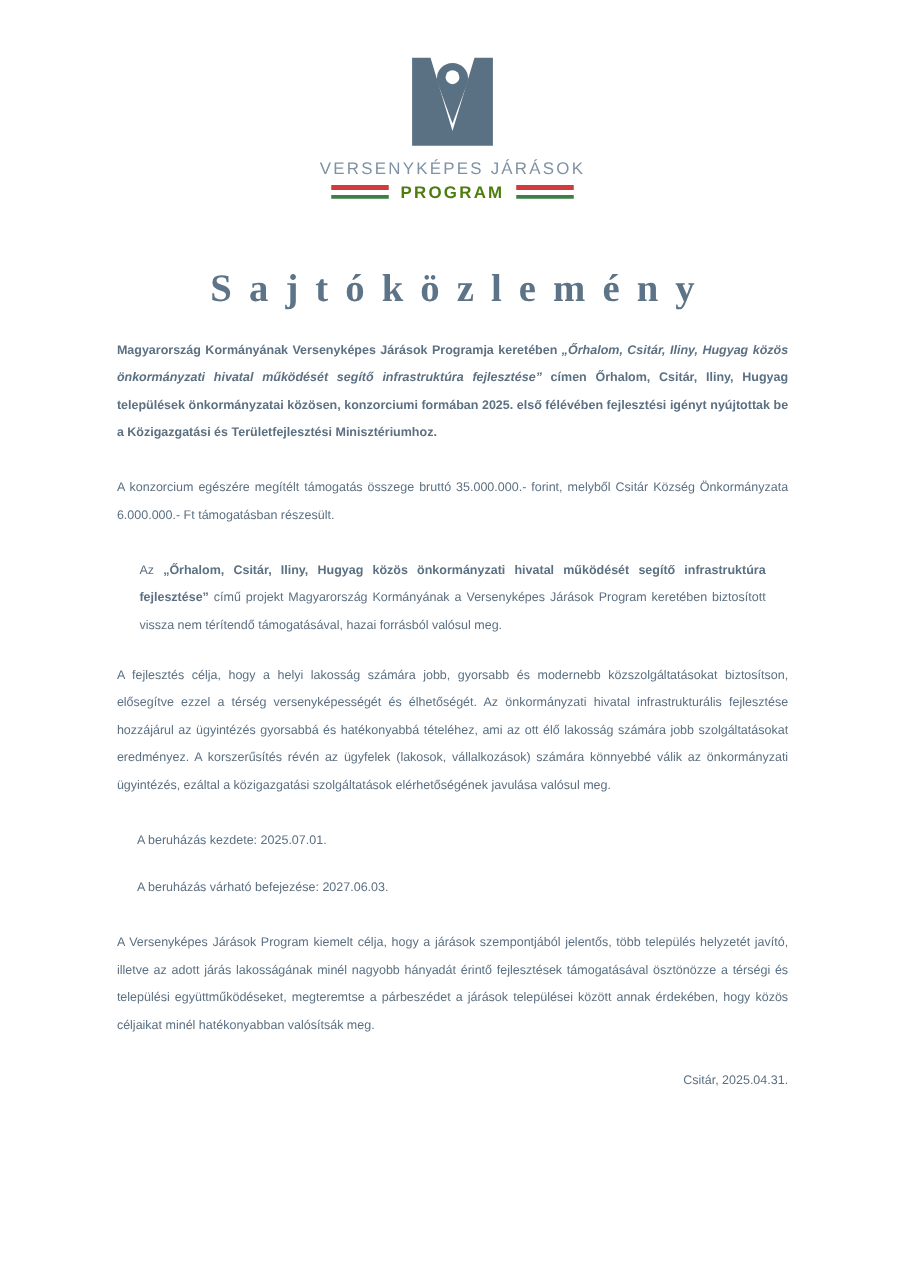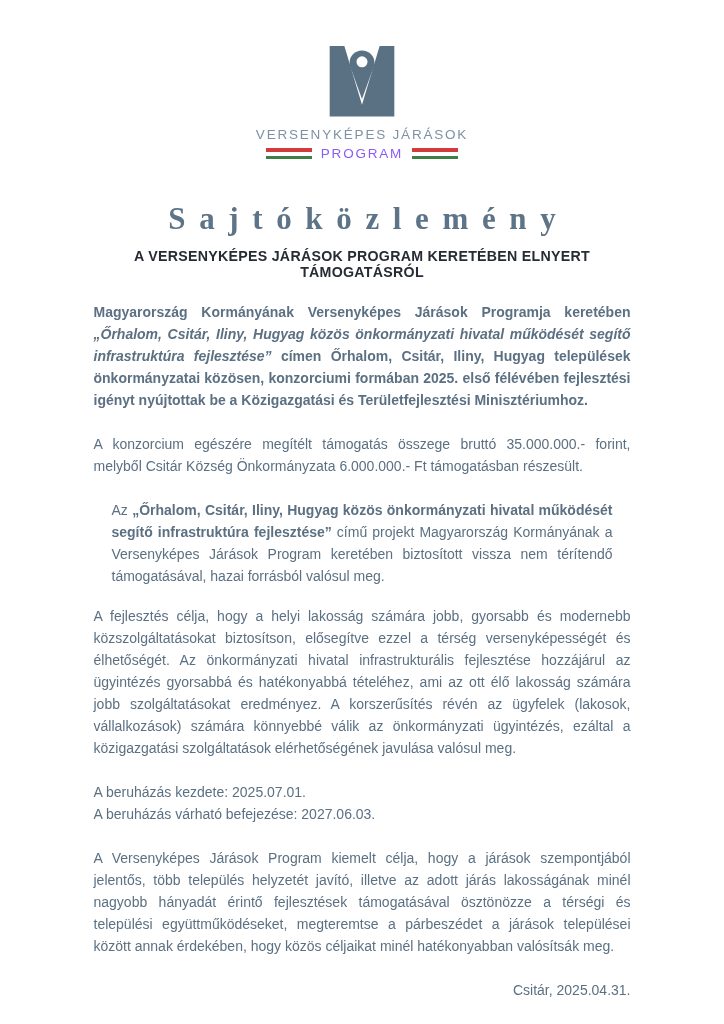--- a/index.html
+++ b/index.html
@@ -9,46 +9,46 @@
   }
   
   .logo-block{padding-top:46px;text-align:center;}
   .logo-mark{display:block;margin:0 auto;}
   .logo-word{
     margin-top:9px;color:#7e92a3;font-size:13.5px;letter-spacing:1.8px;
     font-weight:500;
   }
   .logo-program-row{
     display:flex;justify-content:center;align-items:center;gap:9px;margin-top:4px;
-    color:#8b5cf6;font-size:13.5px;letter-spacing:1.8px;font-weight:400;
+    color:#4d7c0f;font-size:13.5px;letter-spacing:1.8px;font-weight:700;
   }
   .flag{width:46px;height:11px;display:flex;flex-direction:column;justify-content:space-between;}
   .flag .red{height:3.5px;background:#d23b3b;}
   .flag .green{height:3.5px;background:#3d7f47;}
   
   .title{
-    margin-top:40px;text-align:center;
+    margin-top:52px;text-align:center;
     font-family:"Liberation Serif",serif;font-weight:700;font-size:31px;
     letter-spacing:0.44em;padding-left:0.44em;color:#5d7488;
   }
   .subtitle{
     margin-top:11px;text-align:center;font-size:14.2px;font-weight:600;
     color:#262b34;letter-spacing:0.02em;
   }
   
   .body-col{
-    width:537px;margin:21px auto 0;color:#5b7082;font-size:14px;
+    width:537px;margin:21px auto 0;color:#5b7082;font-size:10px;
     line-height:22px;text-align:justify;
   }
   .body-col p{margin:0 0 22px;}
   .body-col p.tight{margin:18px;}
   .s-regular{font-weight:400;font-style:normal;}
   .s-bold{font-weight:700;font-style:normal;}
   .s-bold-italic{font-weight:700;font-style:italic;}
-  .dates p{margin:0;}
+  .dates p{margin:16px;}
   .dates{margin-bottom:22px;}
   .dateline{text-align:right;margin:0 0 0 0;}
 </style>
 </head>
 <body>
 
 <div class="page">
 
   <div class="logo-block">
     <svg class="logo-mark" width="74" height="72" viewBox="0 0 100 98" aria-hidden="true">
@@ -65,21 +65,20 @@
       </span>
       <span>PROGRAM</span>
       <span class="flag">
         <span class="red"></span>
           <span class="green"></span>
       </span>
     </div>
   </div>
 
   <div class="title">Sajtóközlemény</div>
-  <div class="subtitle">A VERSENYKÉPES JÁRÁSOK PROGRAM KERETÉBEN ELNYERT TÁMOGATÁSRÓL</div>
 
   <div class="body-col">
     <p><span class="s-bold">Magyarország Kormányának Versenyképes Járások Programja keretében </span><span class="s-bold-italic">„Őrhalom, Csitár, Iliny, Hugyag közös önkormányzati hivatal működését segítő infrastruktúra fejlesztése”</span><span class="s-bold"> címen Őrhalom, Csitár, Iliny, Hugyag települések önkormányzatai közösen, konzorciumi formában 2025. első félévében fejlesztési igényt nyújtottak be a Közigazgatási és Területfejlesztési Minisztériumhoz.</span></p>
     <p>A konzorcium egészére megítélt támogatás összege bruttó 35.000.000.- forint, melyből Csitár Község Önkormányzata 6.000.000.- Ft támogatásban részesült.</p>
     <p class="tight"><span class="s-regular">Az </span><span class="s-bold">„Őrhalom, Csitár, Iliny, Hugyag közös önkormányzati hivatal működését segítő infrastruktúra fejlesztése”</span><span class="s-regular"> című projekt Magyarország Kormányának a Versenyképes Járások Program keretében biztosított vissza nem térítendő támogatásával, hazai forrásból valósul meg.</span></p>
     <p>A fejlesztés célja, hogy a helyi lakosság számára jobb, gyorsabb és modernebb közszolgáltatásokat biztosítson, elősegítve ezzel a térség versenyképességét és élhetőségét. Az önkormányzati hivatal infrastrukturális fejlesztése hozzájárul az ügyintézés gyorsabbá és hatékonyabbá tételéhez, ami az ott élő lakosság számára jobb szolgáltatásokat eredményez. A korszerűsítés révén az ügyfelek (lakosok, vállalkozások) számára könnyebbé válik az önkormányzati ügyintézés, ezáltal a közigazgatási szolgáltatások elérhetőségének javulása valósul meg.</p>
     <div class="dates">
       <p>A beruházás kezdete: 2025.07.01.</p>
       <p>A beruházás várható befejezése: 2027.06.03.</p>
     </div>

